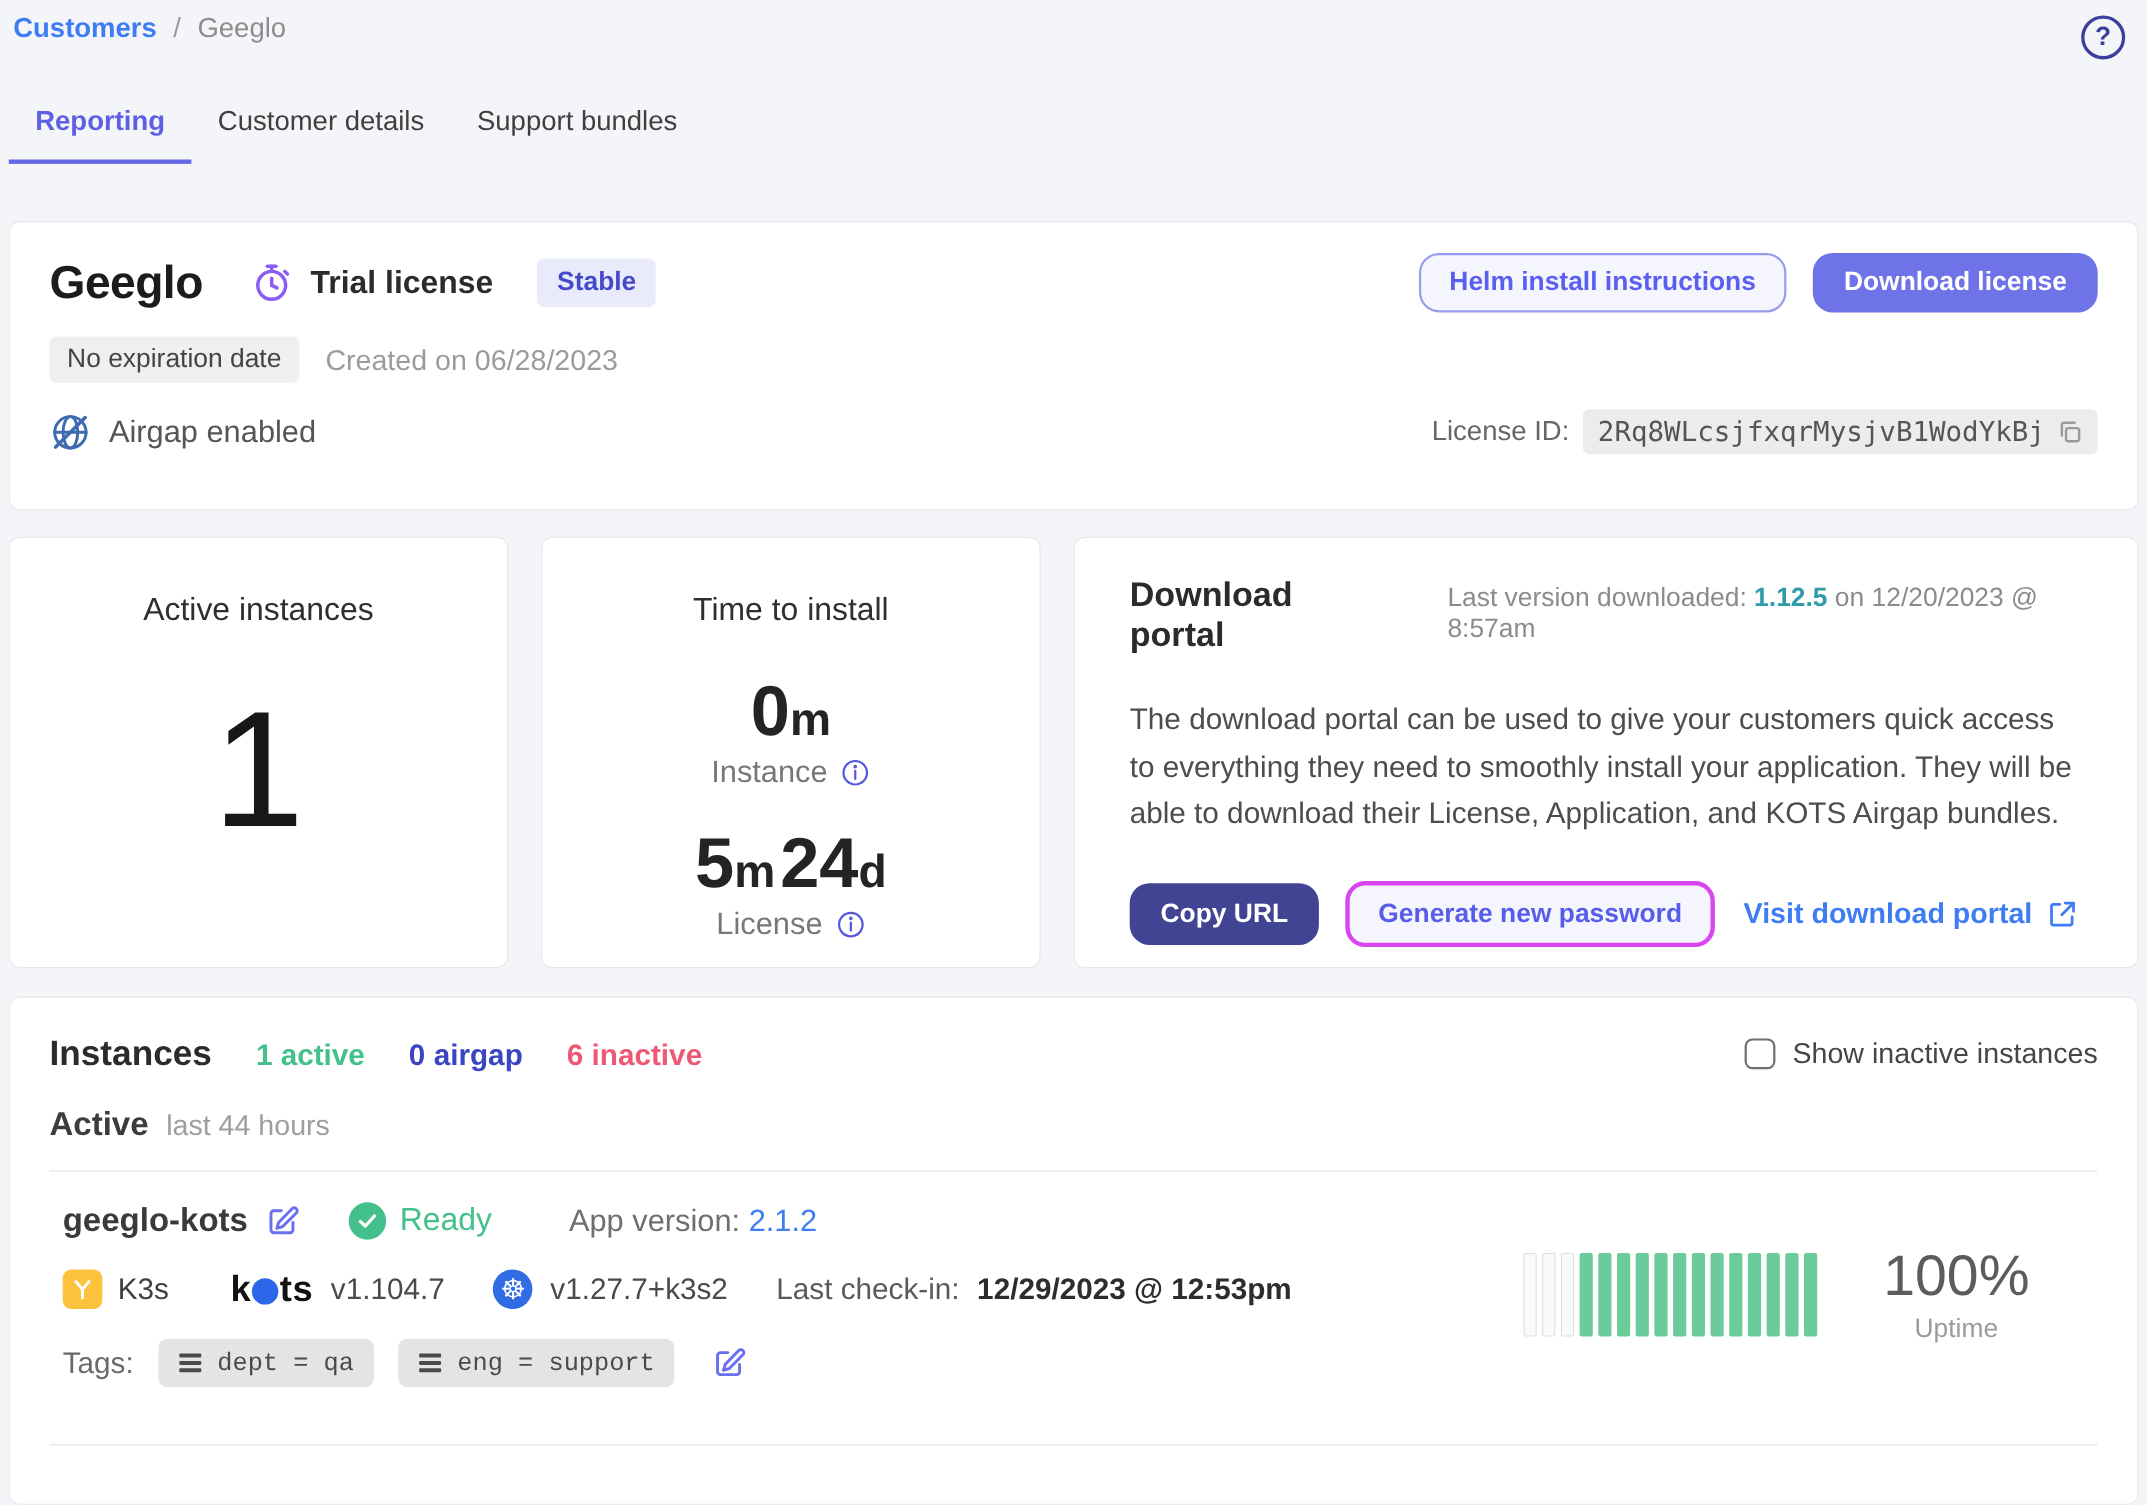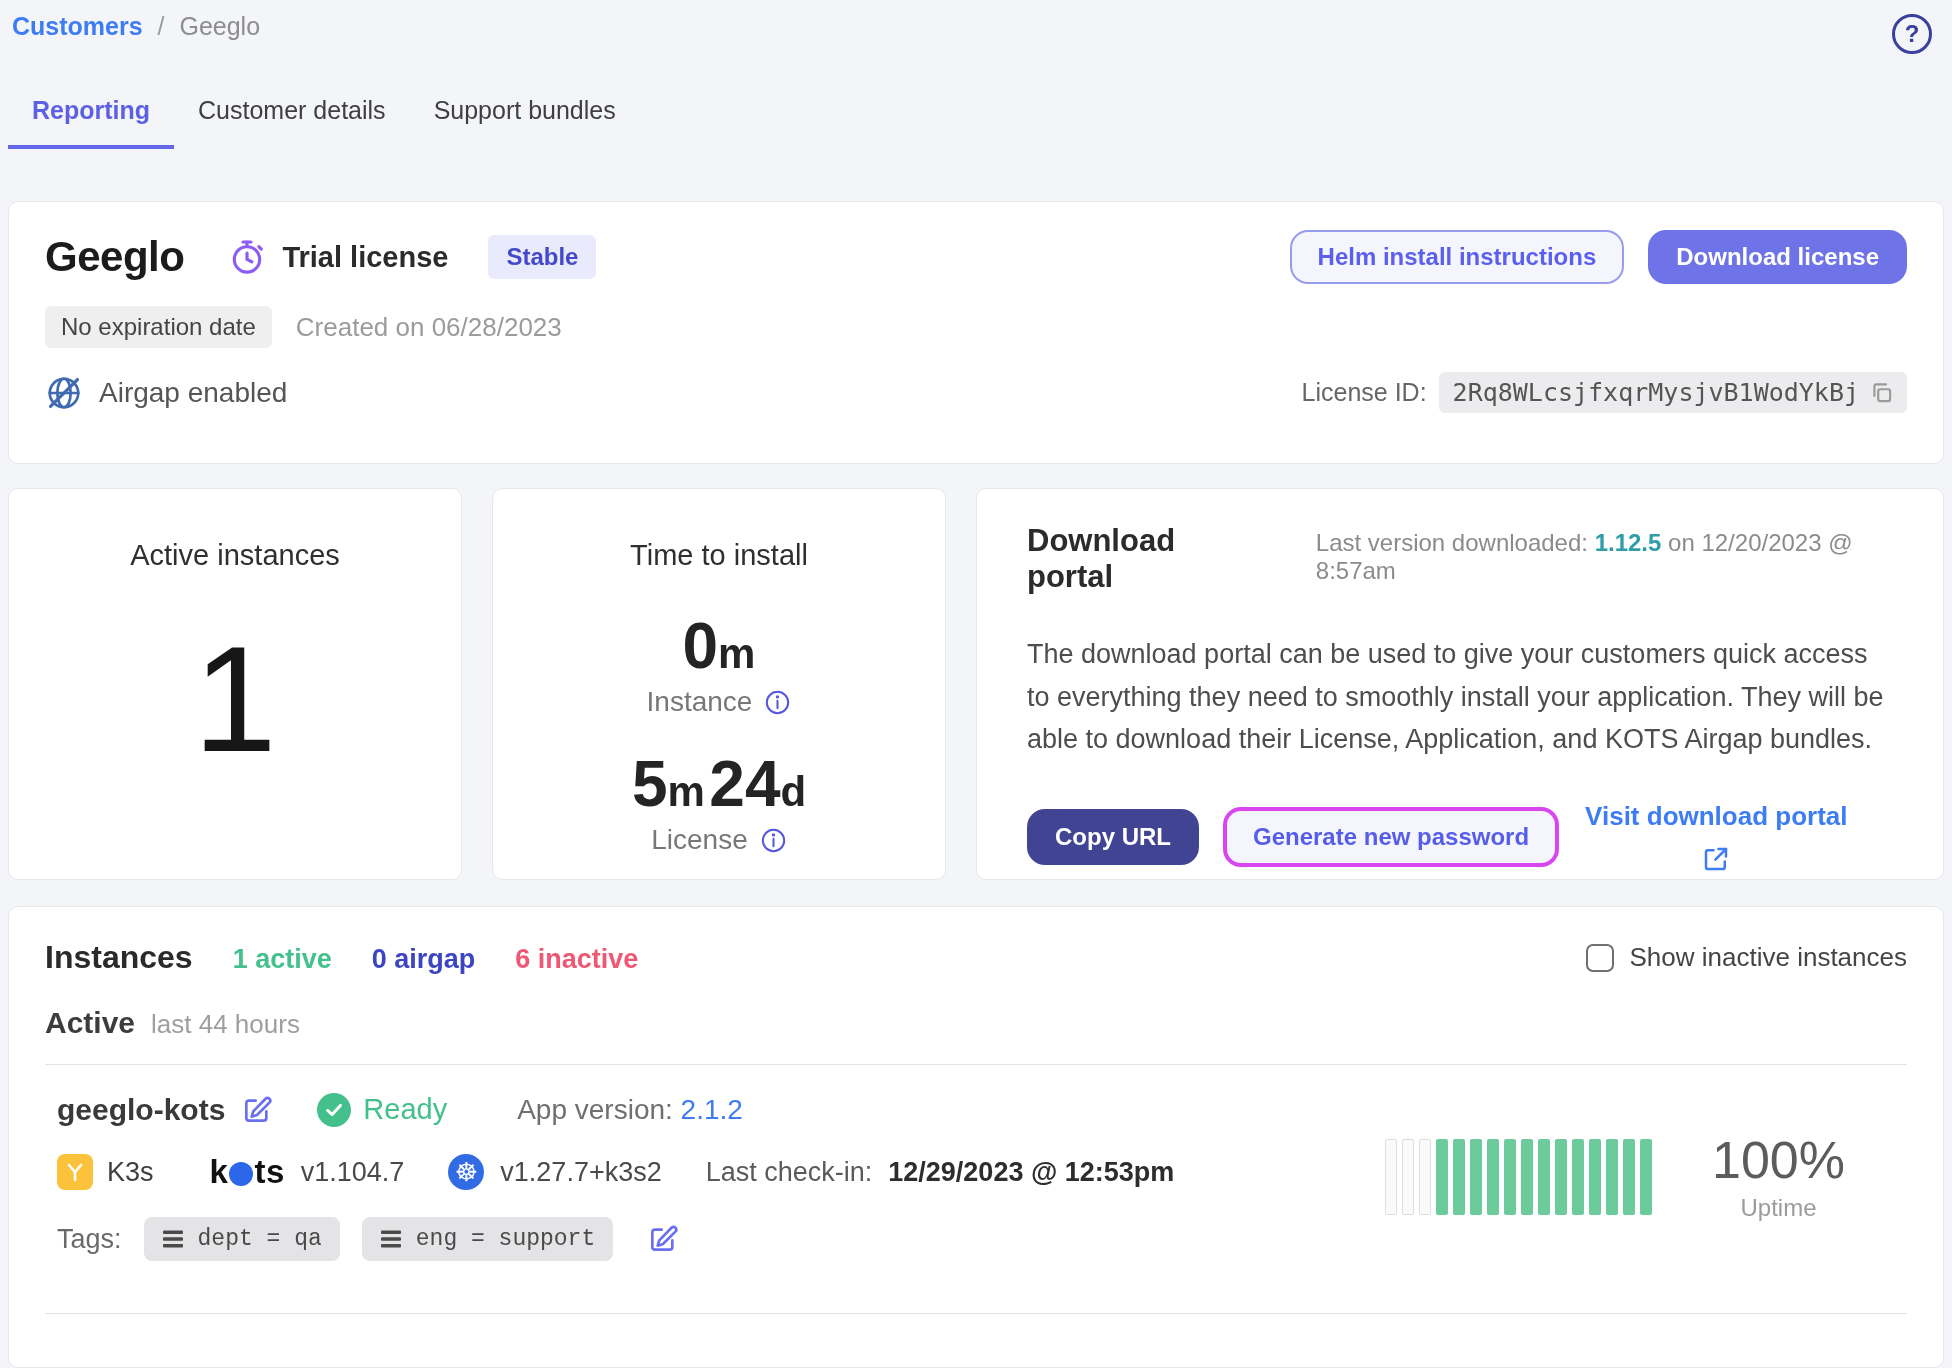--- a/index.html
+++ b/index.html
@@ -79,21 +79,21 @@
   
   .portal-card{ flex:1; height:392px; padding:34px 50px; }
   .portal-head{ display:flex; align-items:baseline; }
   .portal-title{ font-size:31px; font-weight:700; color:#2b2b2b; }
   .portal-meta{ font-size:24px; color:#8b8b8b; margin-left:64px; }
   .portal-meta .ver{ color:var(--teal-link); font-weight:600; cursor:pointer; }
   .portal-desc{ font-size:27px; color:#4d4d4d; line-height:1.58; margin-top:38px; max-width:900px; }
   .portal-actions{ display:flex; align-items:center; margin-top:40px; }
   .btn.dark{ background:var(--dark-indigo); color:#fff; border:none; padding:14px 28px; }
   .btn.outline2{ background:#f5f5fe; color:#565de8; border:4px solid #d946ef; padding:12px 26px; margin-left:24px; }
-  .portal-link{ display:flex; align-items:center; gap:12px; color:var(--link-blue); font-size:26px; font-weight:600; margin-left:26px; cursor:pointer;flex-direction:column; }
+  .portal-link{ display:flex; align-items:center; gap:12px; color:var(--link-blue); font-size:26px; font-weight:600; margin-left:26px; cursor:pointer; }
 
   
   .instances-card{ margin-top:26px; height:462px; padding:32px 36px 0; }
   .inst-head{ display:flex; justify-content:space-between; align-items:center; }
   .inst-head-left{ display:flex; align-items:baseline; }
   .inst-title{ font-size:32px; font-weight:700; color:#2b2b2b; }
   .count{ font-size:27px; font-weight:600; margin-left:40px; cursor:pointer; }
   .count.active{ color:var(--status-green); }
   .count.airgap{ color:var(--count-blue); }
   .count.inactive{ color:var(--count-red); }

